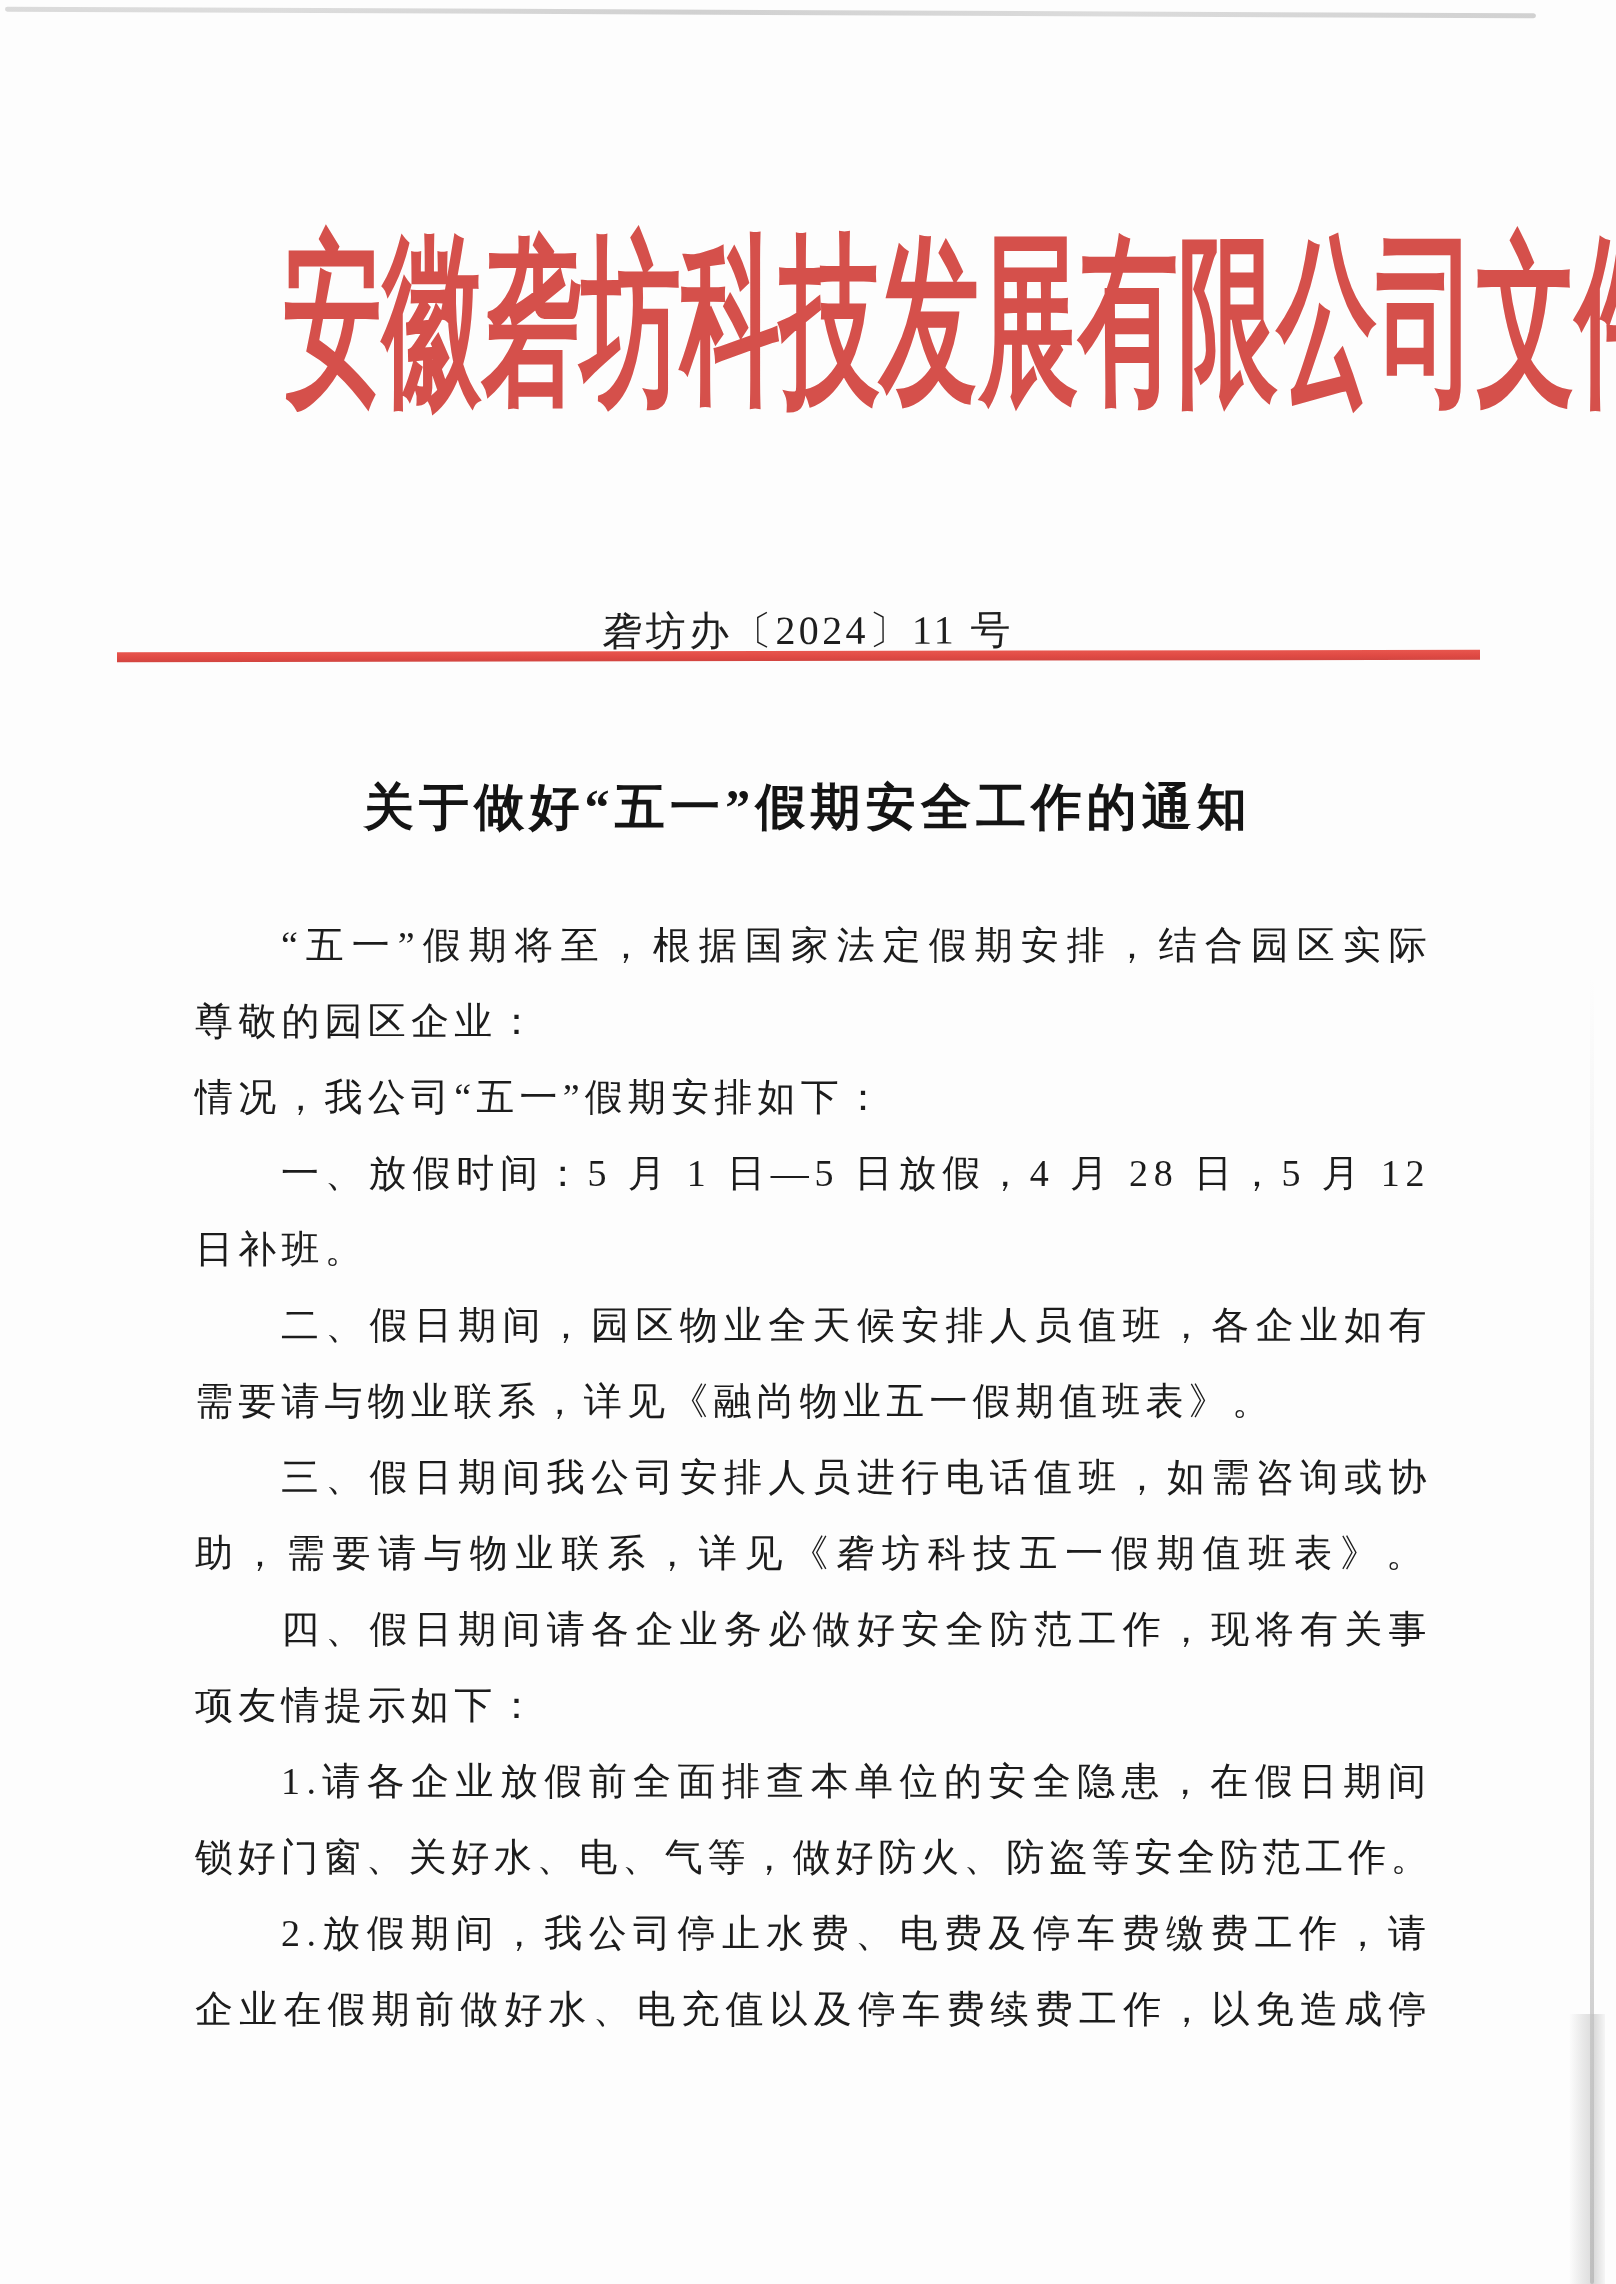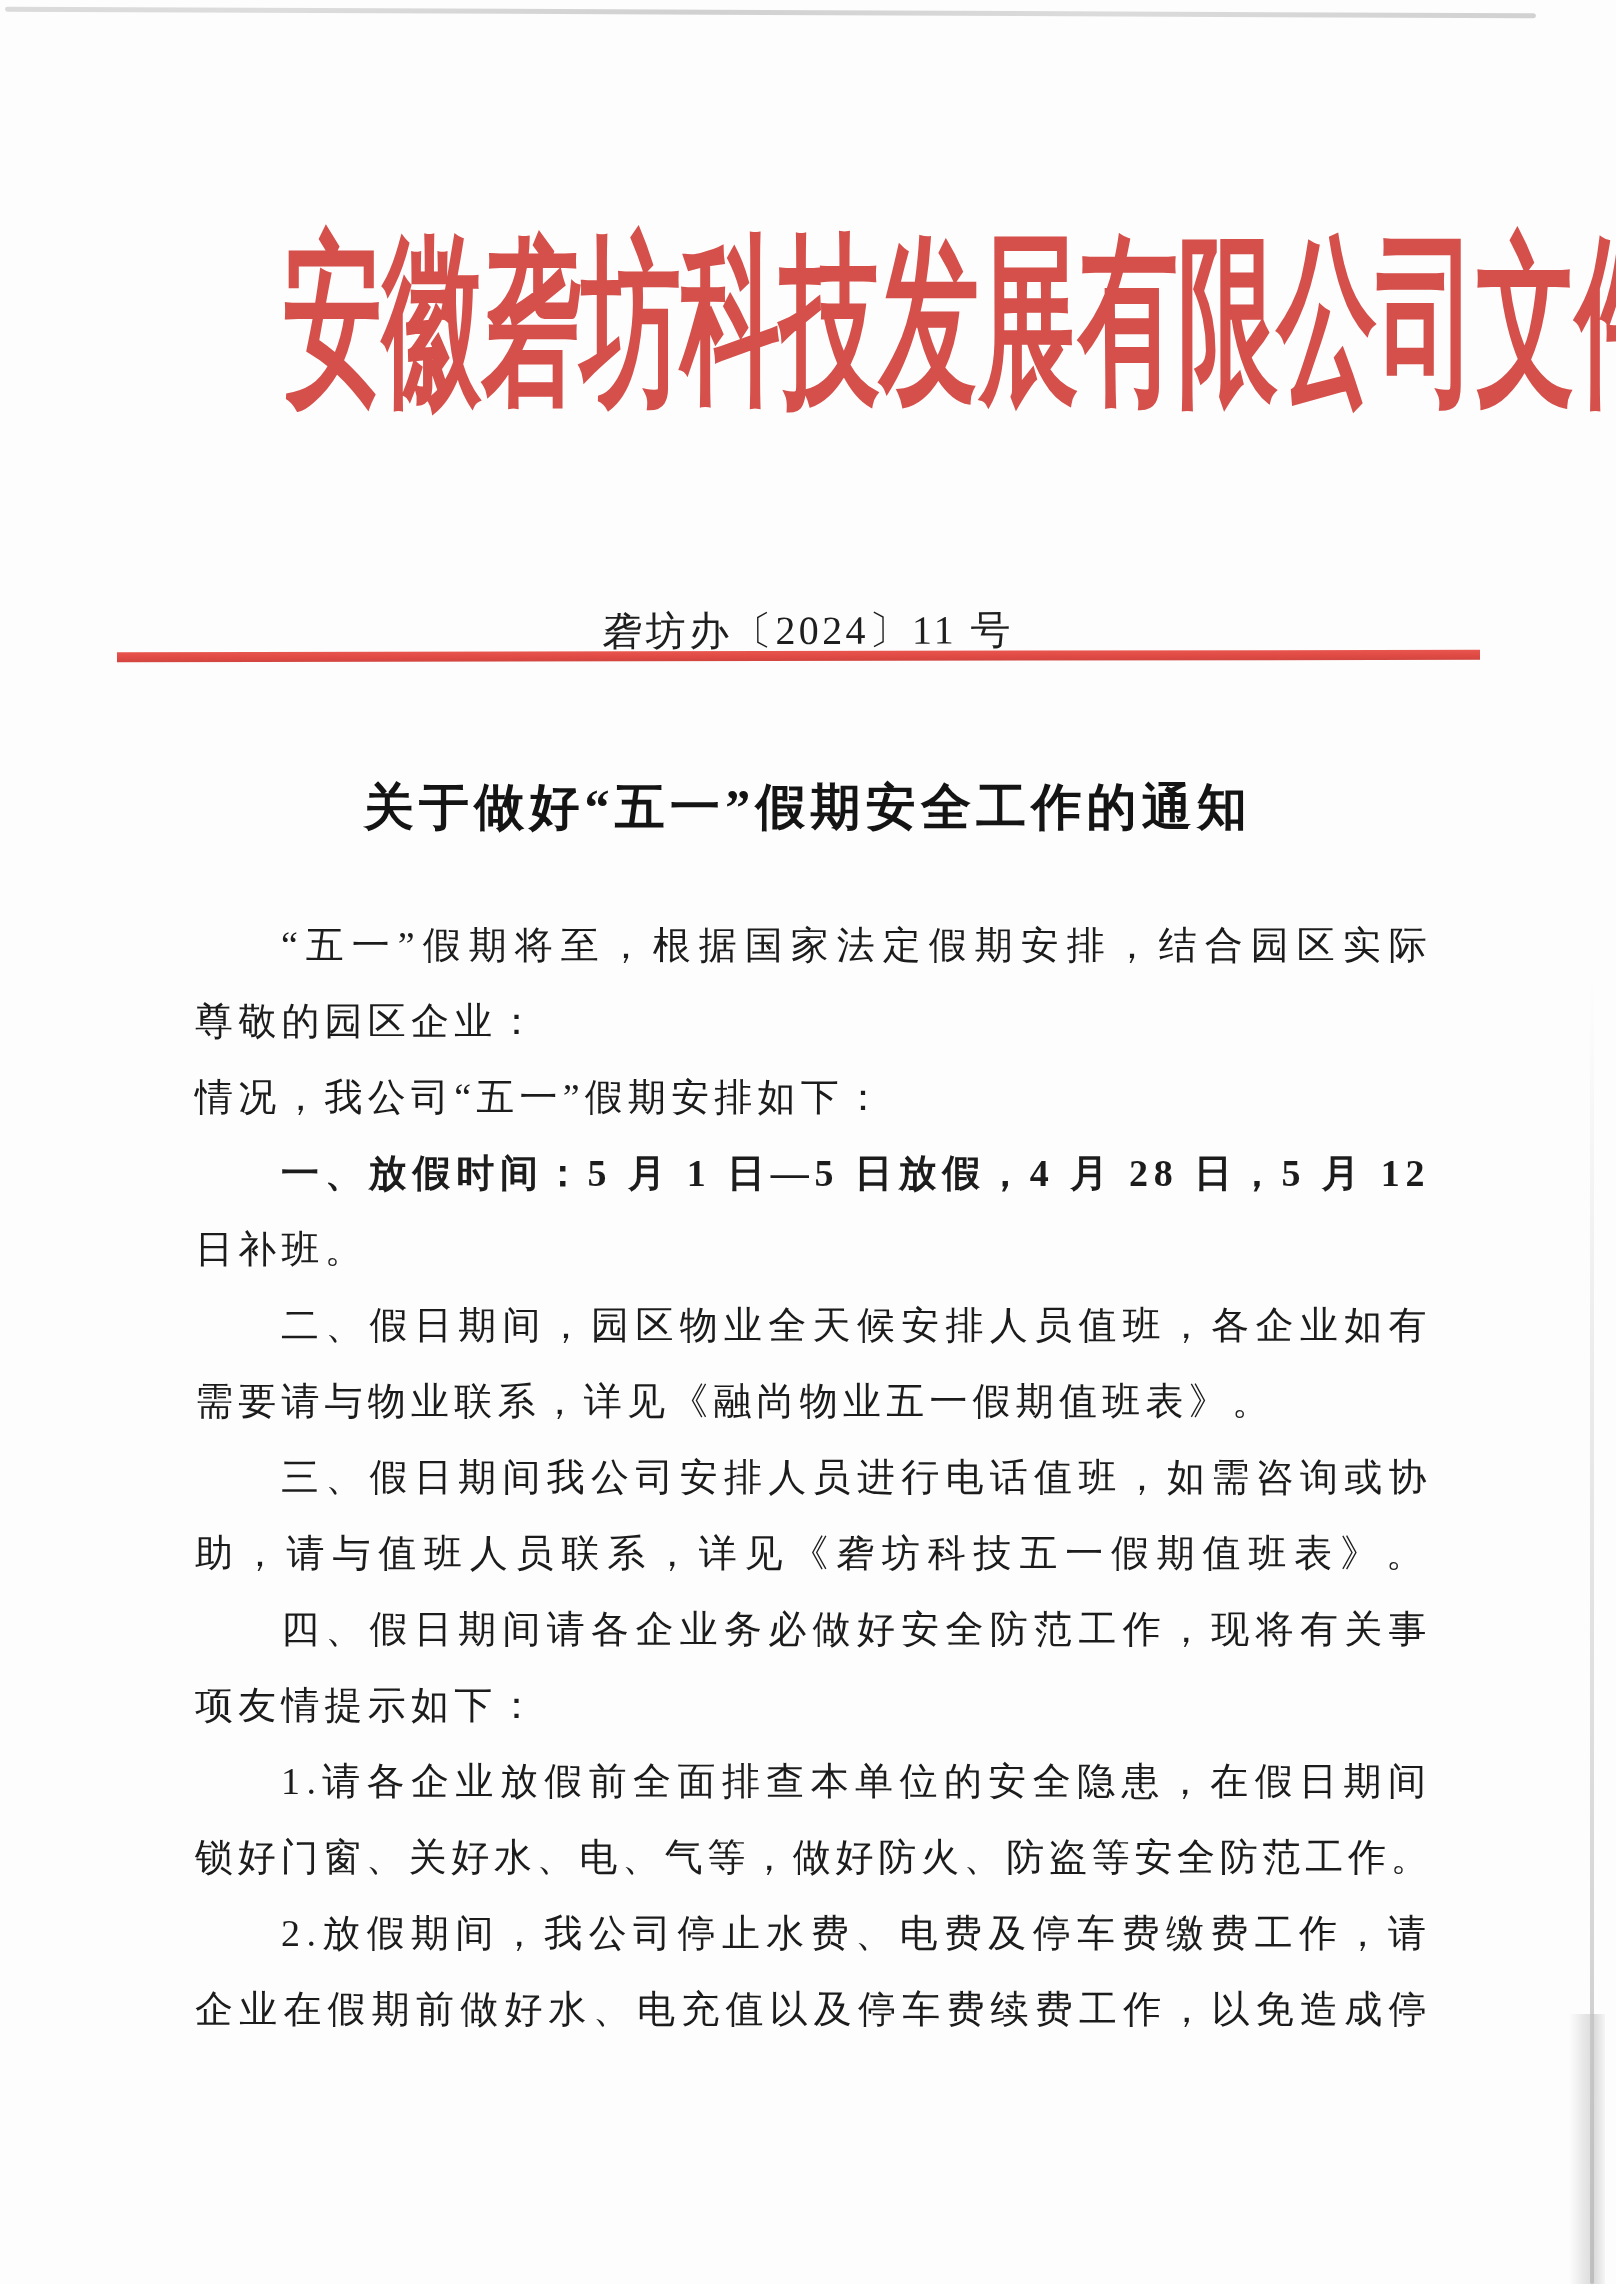--- a/index.html
+++ b/index.html
@@ -151,26 +151,26 @@
   <div class="doc-number">砻坊办〔2024〕11 号</div>
 
   <div class="red-rule"></div>
 
   <h1 class="doc-title">关于做好“五一”假期安全工作的通知</h1>
 
   <div class="body-text" id="body-lines">
       <div class="line indent"><span style="letter-spacing: 8px;">“五一”假期将至，根据国家法定假期安排，结合园区实际</span></div>
       <div class="line"><span>尊敬的园区企业：</span></div>
       <div class="line"><span>情况，我公司“五一”假期安排如下：</span></div>
-      <div class="line indent"><span style="letter-spacing: 5.8px; font-weight: bold;">一、放假时间：5 月 1 日—5 日放假，4 月 28 日，5 月 12</span></div>
+      <div class="line indent"><span style="letter-spacing: 5.8px;">一、放假时间：5 月 1 日—5 日放假，4 月 28 日，5 月 12</span></div>
       <div class="line"><span>日补班。</span></div>
       <div class="line indent"><span style="letter-spacing: 6.3px;">二、假日期间，园区物业全天候安排人员值班，各企业如有</span></div>
       <div class="line"><span>需要请与物业联系，详见《融尚物业五一假期值班表》。</span></div>
       <div class="line indent"><span style="letter-spacing: 6.3px; margin-top: 24px;">三、假日期间我公司安排人员进行电话值班，如需咨询或协</span></div>
-      <div class="line"><span style="letter-spacing: 7.8px;">助，请与值班人员联系，详见《砻坊科技五一假期值班表》。</span></div>
+      <div class="line"><span style="letter-spacing: 7.8px;">助，需要请与物业联系，详见《砻坊科技五一假期值班表》。</span></div>
       <div class="line indent"><span style="letter-spacing: 6.3px;">四、假日期间请各企业务必做好安全防范工作，现将有关事</span></div>
       <div class="line"><span>项友情提示如下：</span></div>
       <div class="line indent"><span style="letter-spacing: 6.4px;">1.请各企业放假前全面排查本单位的安全隐患，在假日期间</span></div>
       <div class="line"><span style="letter-spacing: 4.7px;">锁好门窗、关好水、电、气等，做好防火、防盗等安全防范工作。</span></div>
       <div class="line indent"><span style="letter-spacing: 6.4px;">2.放假期间，我公司停止水费、电费及停车费缴费工作，请</span></div>
       <div class="line"><span style="letter-spacing: 6.2px;">企业在假期前做好水、电充值以及停车费续费工作，以免造成停</span></div>
     </div>
 
   <div class="scan-right-line"></div>
   <div class="scan-right-band"></div>

